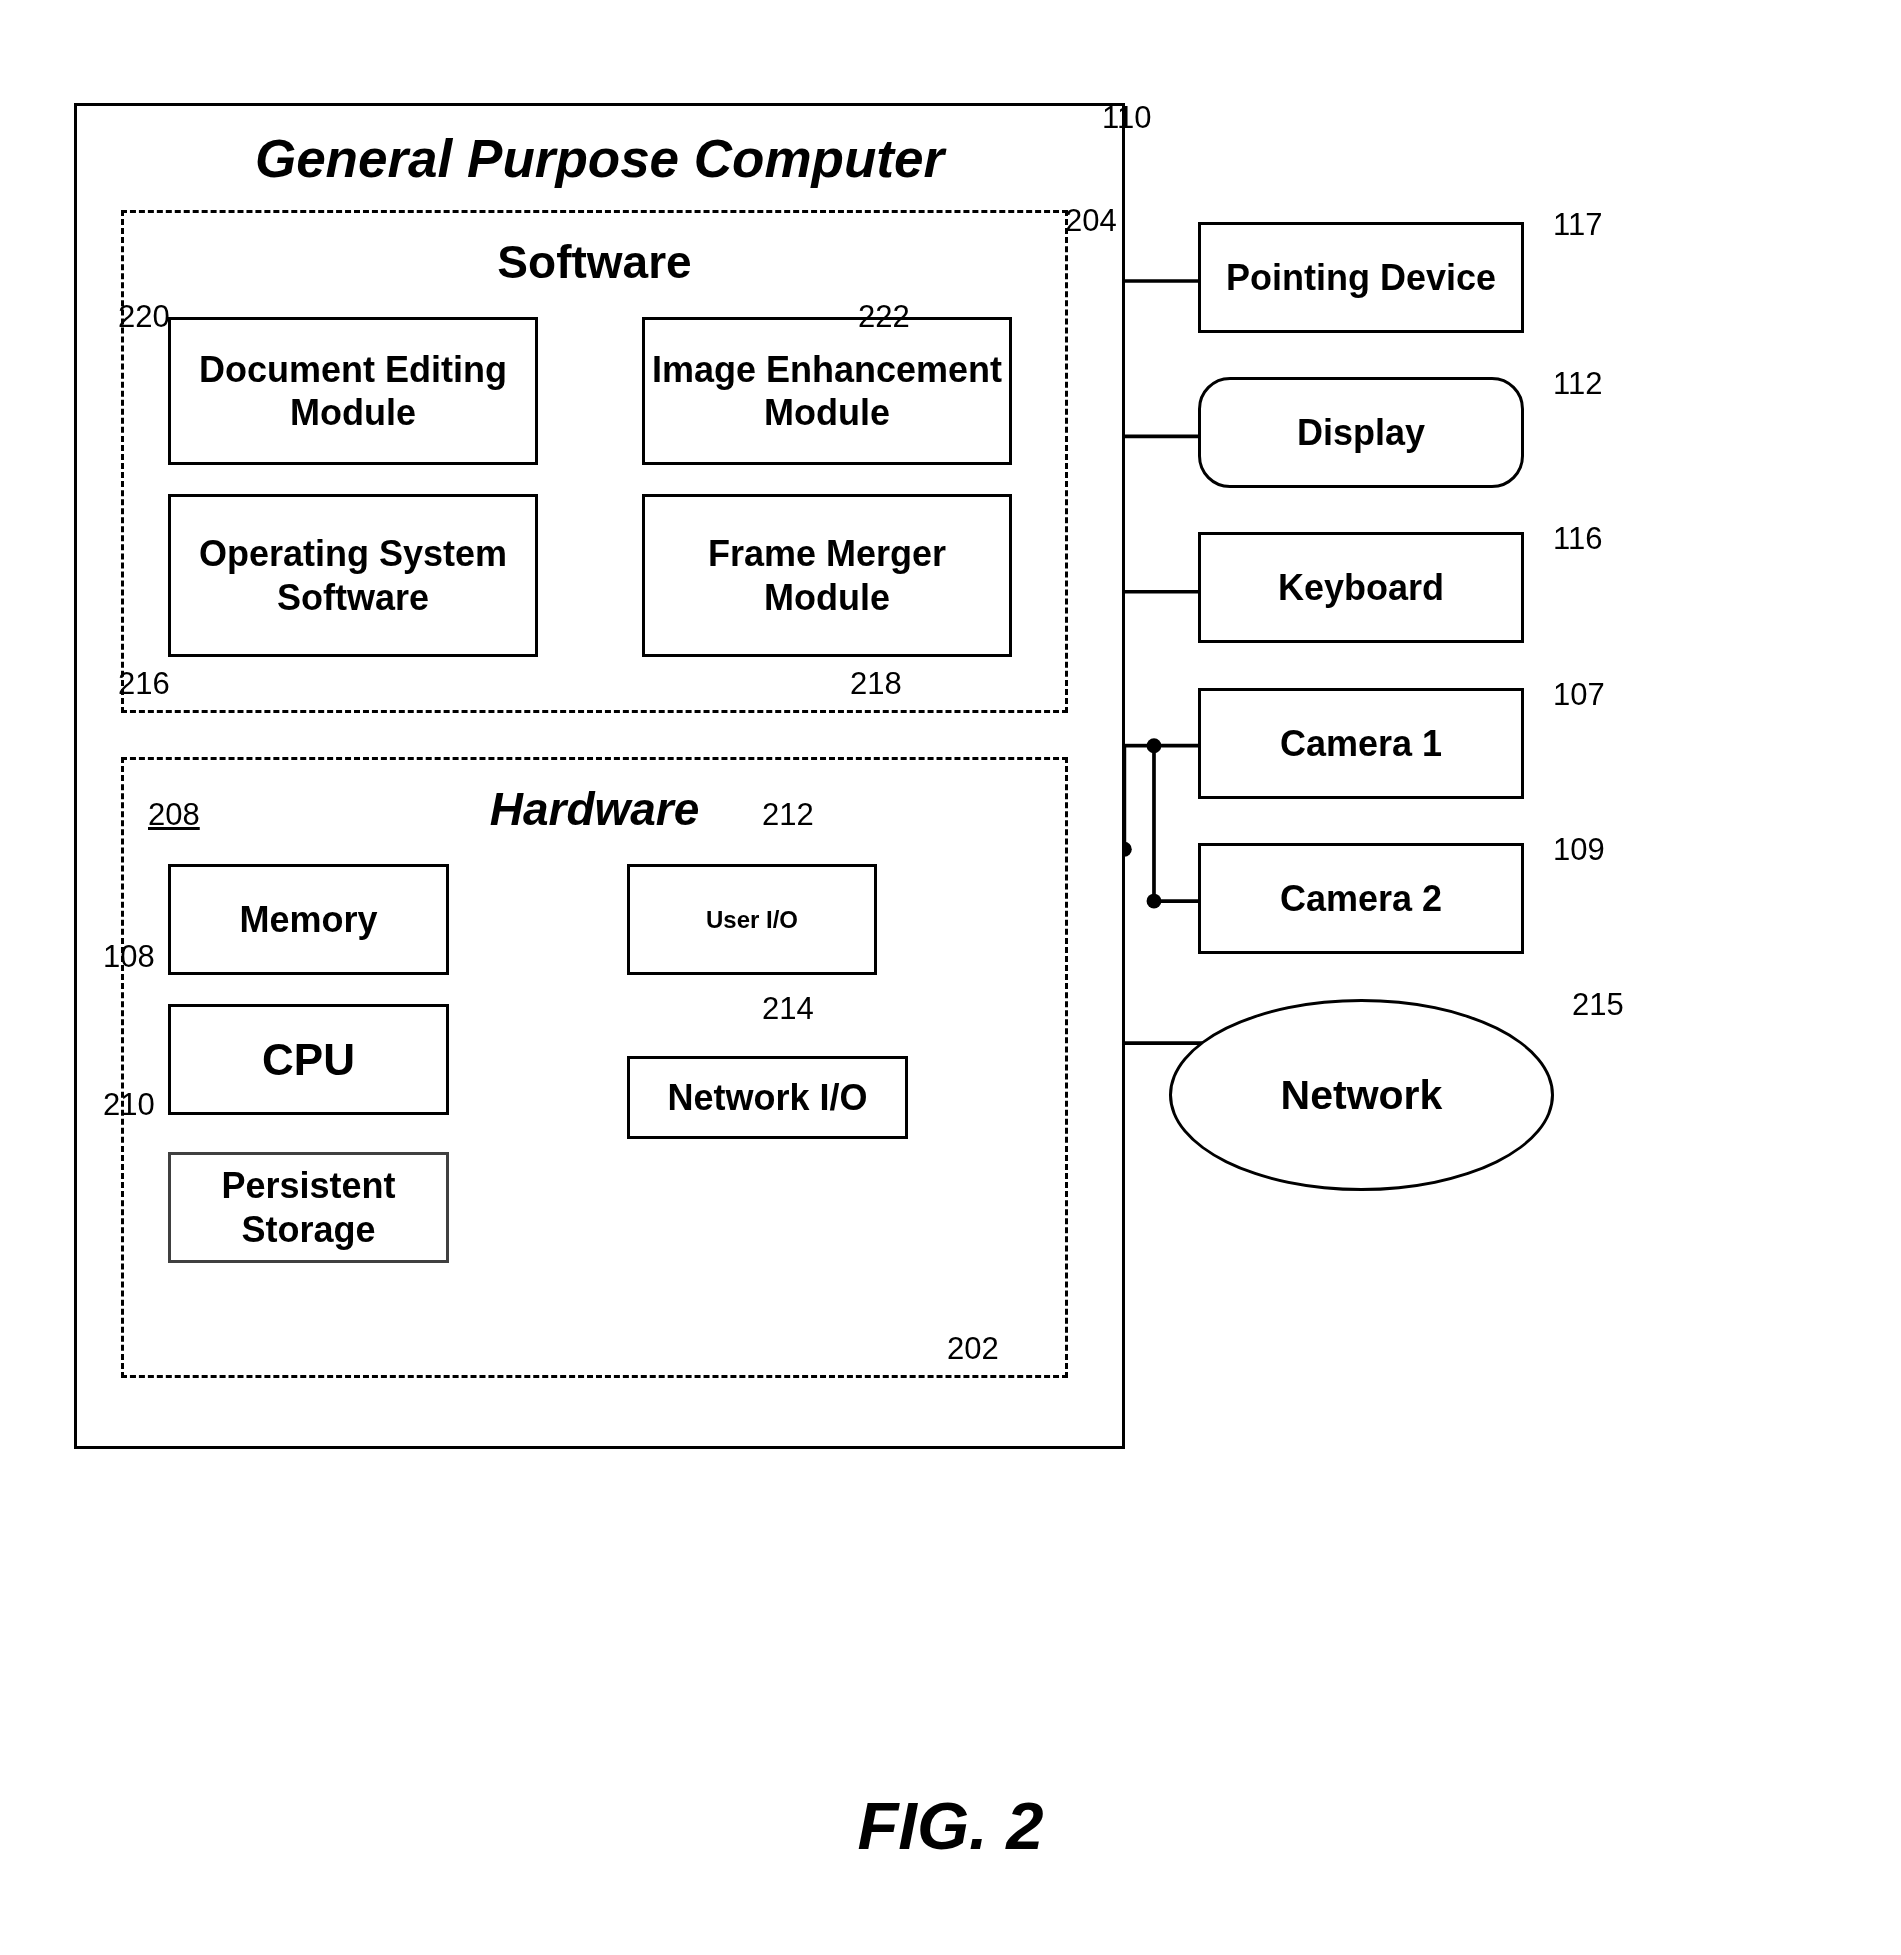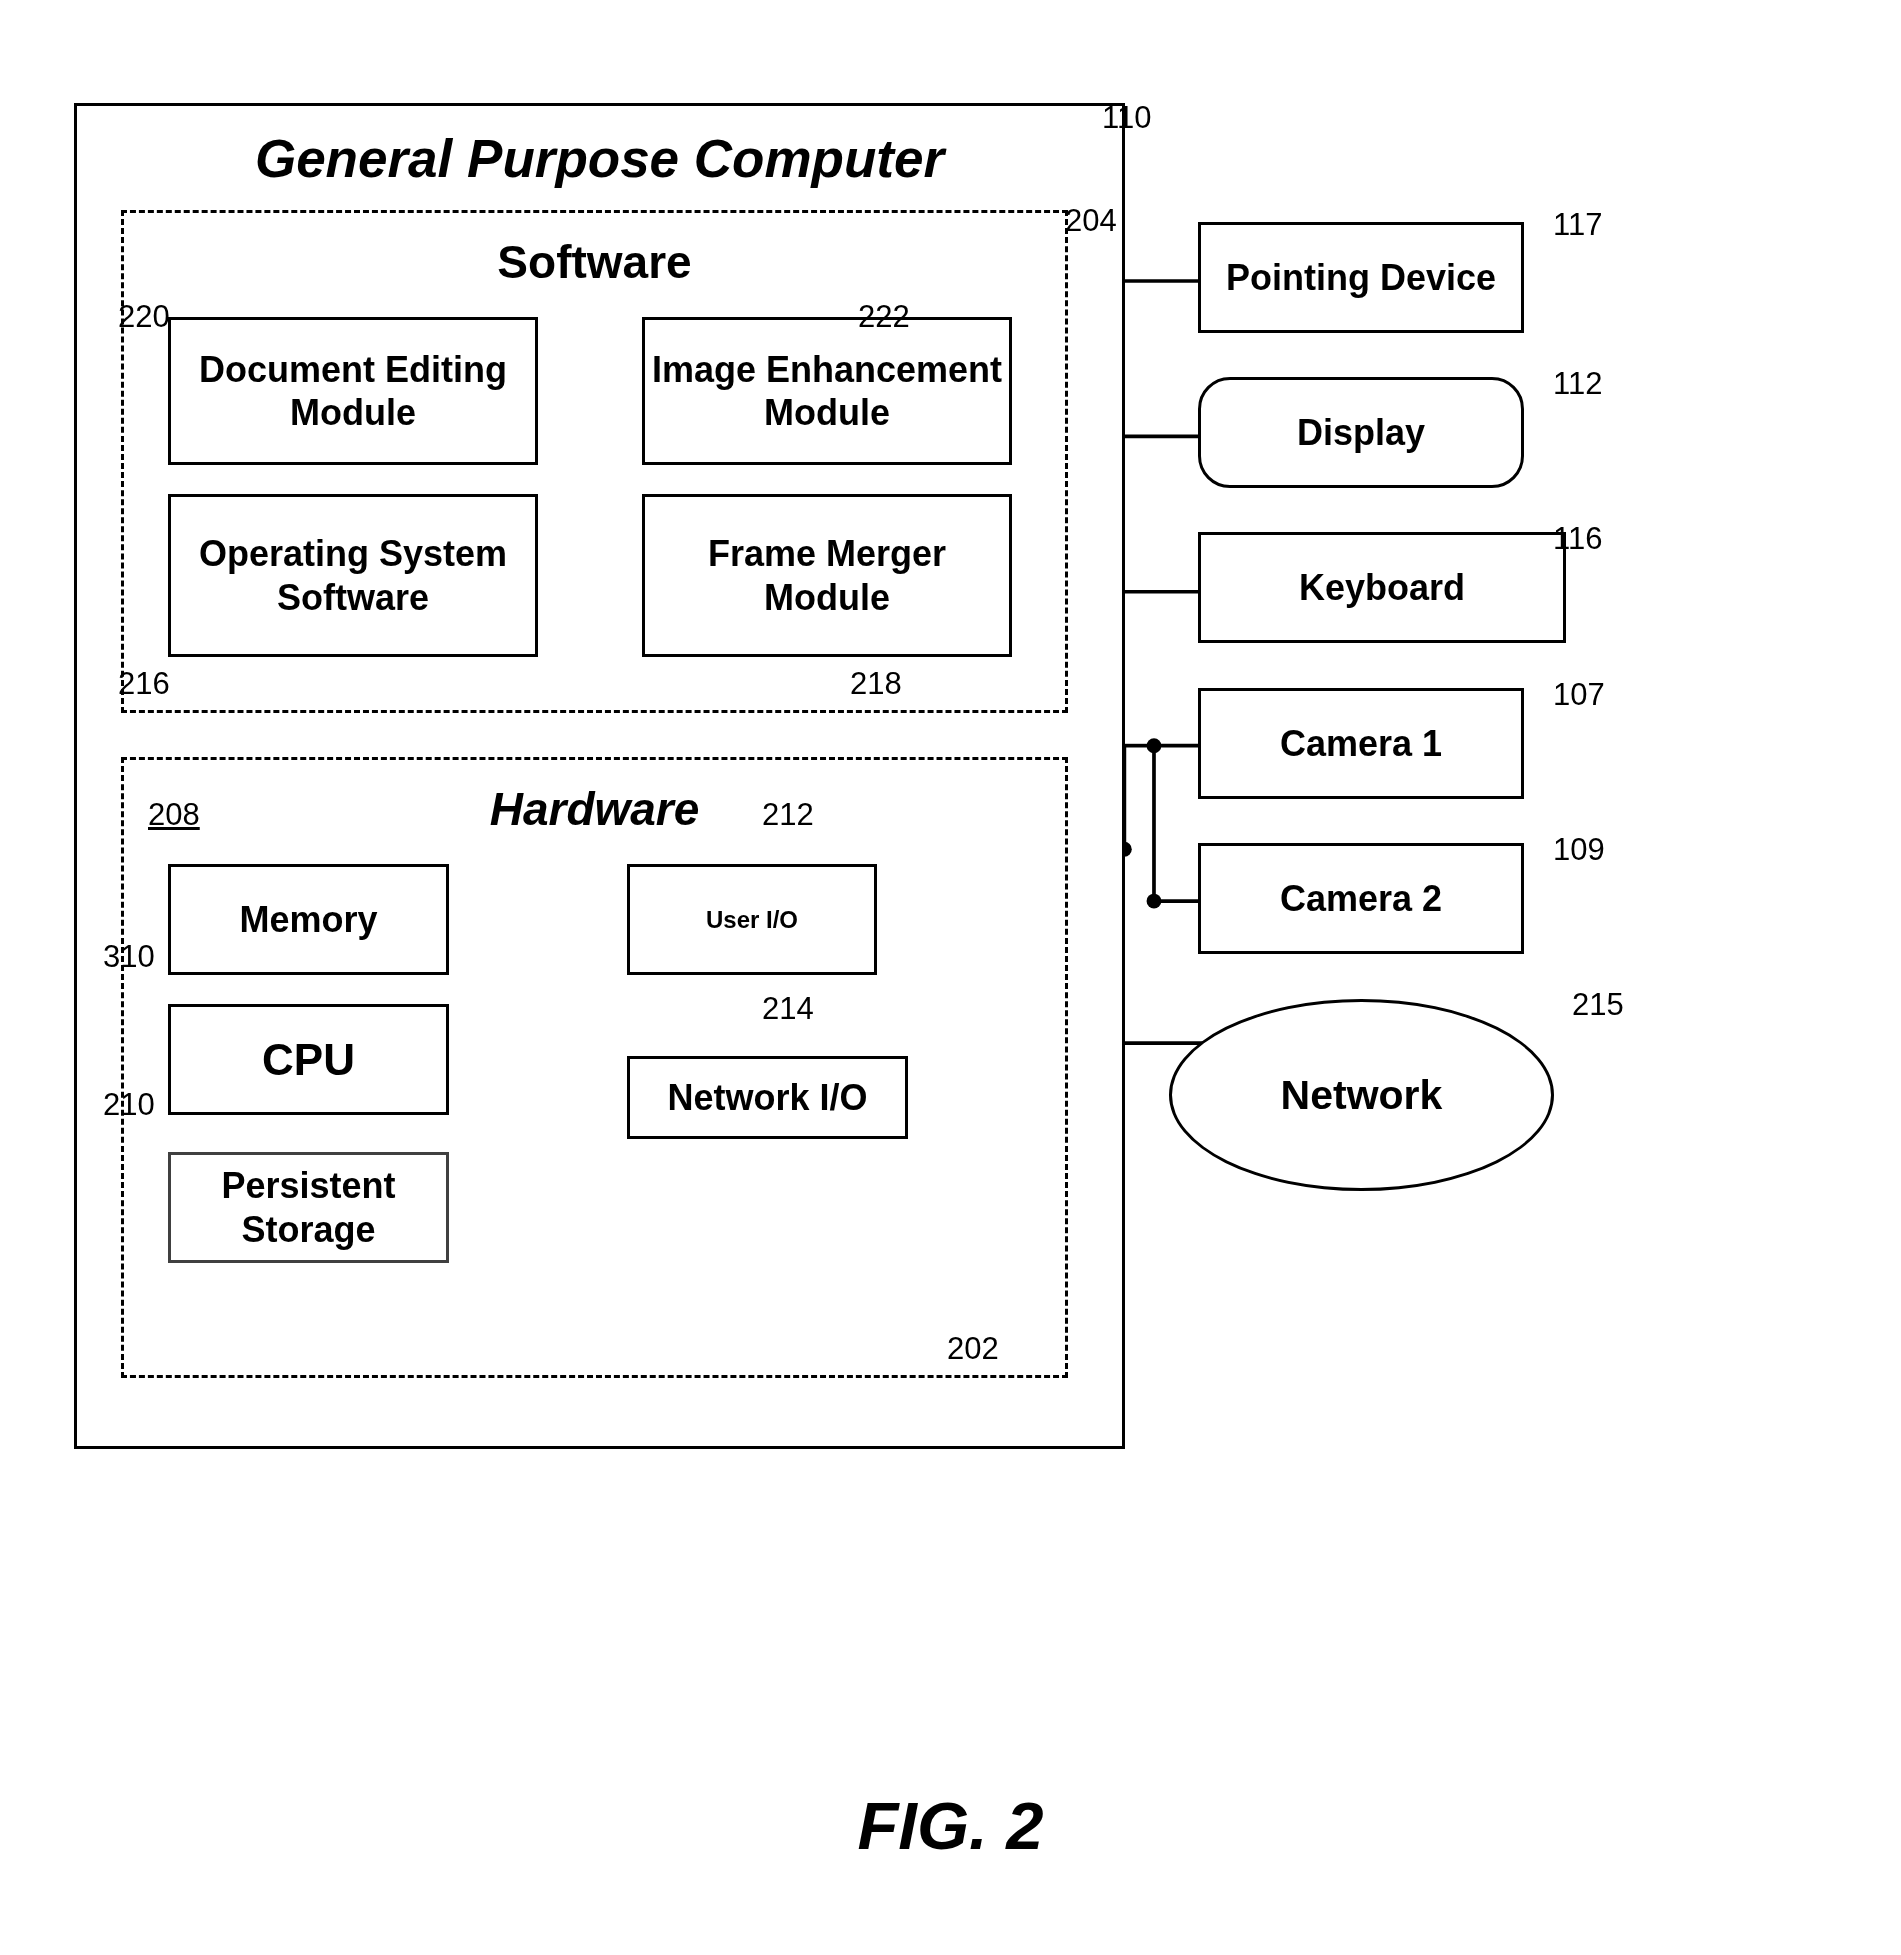--- a/index.html
+++ b/index.html
@@ -227,21 +227,21 @@
       top: 318px;
       left: 1154px;
       width: 326px;
       height: 111px;
       border-radius: 32px;
     }
 
     .keyboard-device {
       top: 473px;
       left: 1154px;
-      width: 368px;
+      width: 326px;
       height: 111px;
     }
 
     .camera1-device {
       top: 629px;
       left: 1154px;
       width: 326px;
       height: 111px;
     }
 
@@ -400,21 +400,21 @@
     </div>
   </div>
 
   <div class="ref-label" style="top: 41px; left: 1058px;">110</div>
   <div class="ref-label" style="top: 144px; left: 1021px;">204</div>
   <div class="ref-label" style="top: 240px; left: 74px;">220</div>
   <div class="ref-label" style="top: 240px; left: 814px;">222</div>
   <div class="ref-label" style="top: 607px; left: 74px;">216</div>
   <div class="ref-label" style="top: 607px; left: 806px;">218</div>
   <div class="ref-label" style="top: 738px; left: 104px; text-decoration: underline;">208</div>
-  <div class="ref-label" style="top: 880px; left: 59px;">310</div>
+  <div class="ref-label" style="top: 880px; left: 59px;">108</div>
   <div class="ref-label" style="top: 1028px; left: 59px;">210</div>
   <div class="ref-label" style="top: 738px; left: 718px;">212</div>
   <div class="ref-label" style="top: 932px; left: 718px;">214</div>
   <div class="ref-label" style="top: 1272px; left: 903px;">202</div>
 
   <div class="device-box pointing-device">
     <span>Pointing Device</span>
   </div>
   <div class="ref-label" style="top: 148px; left: 1509px;">117</div>
 

